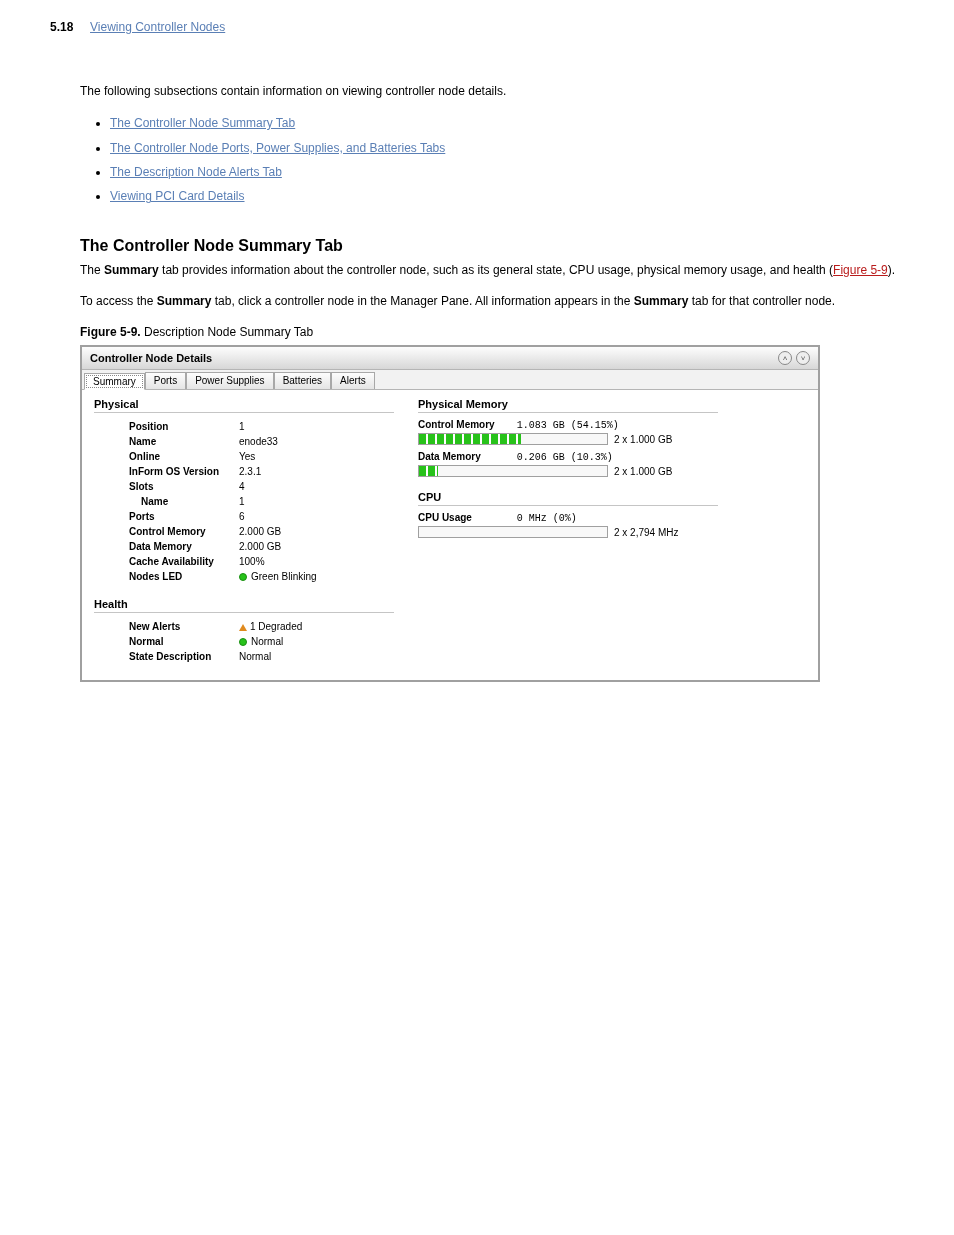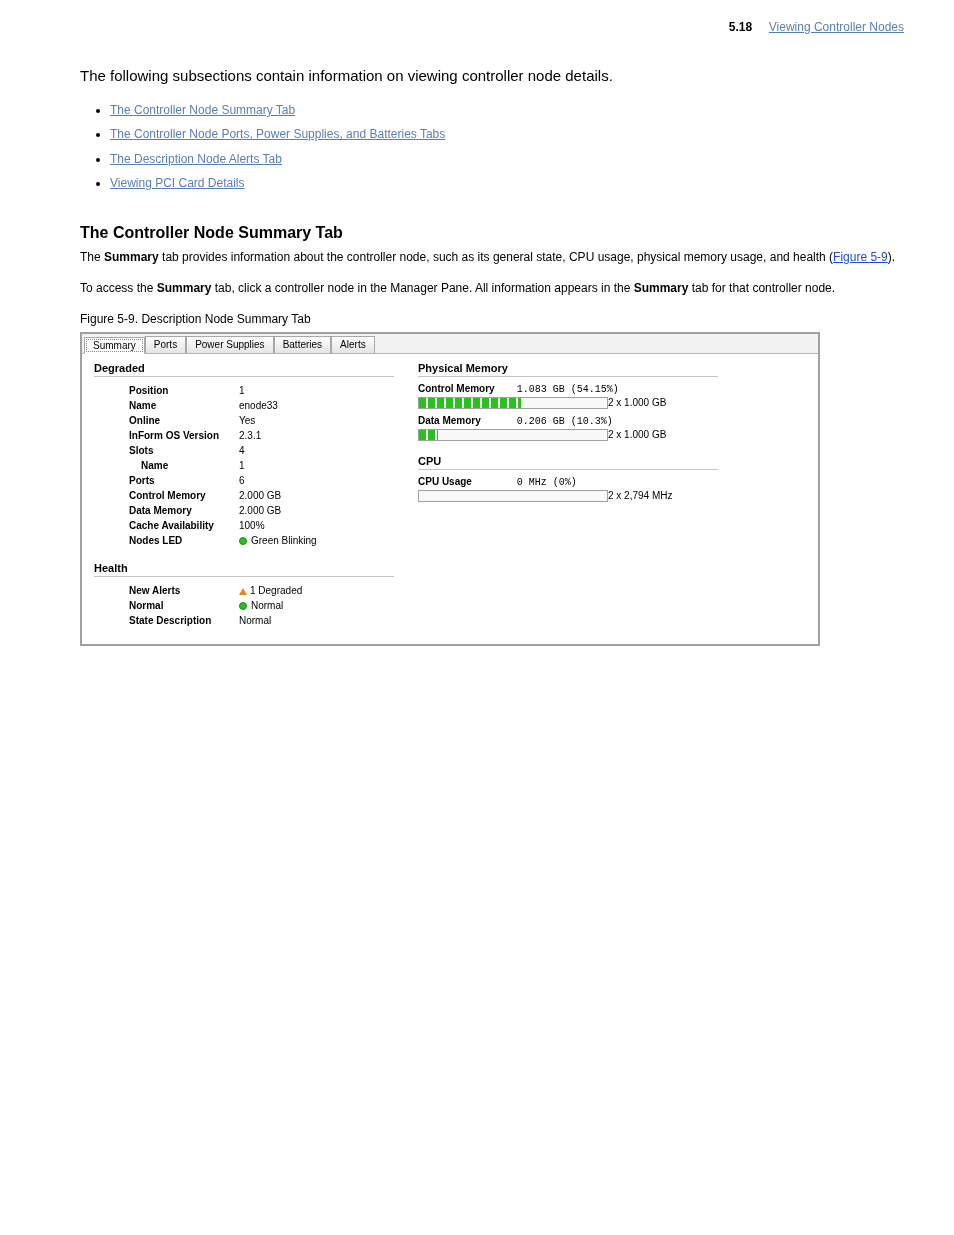--- a/index.html
+++ b/index.html
@@ -4,32 +4,32 @@
 <style>
   * { box-sizing: border-box; margin: 0; padding: 0; }
   body {
     font-family: Arial, Helvetica, sans-serif;
     font-size: 13px;
     color: #000;
     background: #fff;
     padding: 20px 50px 40px 50px;
     width: 954px;
   }
-  .page-num { text-align: right; font-size: 12px; margin-bottom: 30px; }
+  .page-num { text-align: left; font-size: 12px; margin-bottom: 48px; }
   .page-num .label { font-weight: bold; }
   .page-num .link { color: #5a7fb5; text-decoration: underline; cursor: pointer; }
-  .intro { font-size: 15px; line-height: 1.6; margin-bottom: 12px; padding-left: 30px; }
+  .intro { font-size: 12px; line-height: 1.6; margin-bottom: 12px; padding-left: 30px; }
   .bullets { padding-left: 60px; }
   .bullets li { list-style: disc; font-size: 12px; line-height: 1.7; color: #000; margin-bottom: 4px; }
   .bullets li a { color: #5a7fb5; text-decoration: underline; cursor: pointer; }
   h2.section { font-size: 16px; font-weight: bold; margin: 30px 0 6px 30px; }
   .body-text { font-size: 12px; line-height: 1.6; margin-bottom: 12px; padding-left: 30px; }
-  .body-text a { color: #1d4ed8; text-decoration: underline; cursor: pointer; }
+  .body-text a { color: #b91c1c; text-decoration: underline; cursor: pointer; }
   .caption { font-size: 12px; margin: 14px 0 6px 30px; }
-  .caption .figlabel { font-weight: normal; }
+  .caption .figlabel { font-weight: bold; }
 
   
   .shot-wrap { padding-left: 30px; }
   .shot {
     border: 2px solid #a0a0a0;
     background: #fff;
     font-family: Tahoma, Arial, sans-serif;
     font-size: 10px;
     color: #000;
     width: 740px;
@@ -108,21 +108,21 @@
   .bar-track {
     position: relative;
     width: 190px; height: 12px;
     border: 1px solid #a0a0a0; background:#f8f8f8;
     display:inline-block; vertical-align:middle;
   }
   .bar-fill {
     position:absolute; left:0; top:0; bottom:0;
     background: repeating-linear-gradient(90deg,#27c21a 0,#27c21a 7px,#fff 7px,#fff 9px);
   }
-  .bar-right { font-size:10px; }
+  .bar-right { font-size:10px; margin-left:6px; }
   .mem-row{ display:flex; align-items:center; }
   .sub-h { font-size:10px; margin:6px 0 2px 0; }
 
   .spacer { height: 14px; }
 </style>
 </head>
 <body>
 
 <div class="page-num">
   <span class="label">5.18</span>
@@ -149,33 +149,40 @@
   <span>To access the </span><b>Summary</b><span> tab, click a controller node in the Manager Pane. All information appears in the </span><b>Summary</b><span> tab for that controller node.</span>
 </div>
 
 <div class="caption">
   <span class="figlabel">Figure 5-9.</span>
   <span>Description Node Summary Tab</span>
 </div>
 
 <div class="shot-wrap">
 <div class="shot">
+  <div class="shot-header">
+    <div class="shot-title">Controller Node Details</div>
+    <div class="shot-icons">
+      <div class="hicon">˄</div>
+      <div class="hicon">˅</div>
+    </div>
+  </div>
 
   <div class="tabs">
     <div class="tab active">Summary</div>
     <div class="tab">Ports</div>
     <div class="tab">Power Supplies</div>
     <div class="tab">Batteries</div>
     <div class="tab">Alerts</div>
   </div>
 
   <div class="shot-body">
 
     <div class="col">
-      <div class="grp-title">Degraded</div>
+      <div class="grp-title">Physical</div>
       <div id="general-rows">
             <div class="kv">
               <div class="k">Position</div>
               <div class="v"><span>1</span></div>
             </div>
             <div class="kv">
               <div class="k">Name</div>
               <div class="v"><span>enode33</span></div>
             </div>
             <div class="kv">

